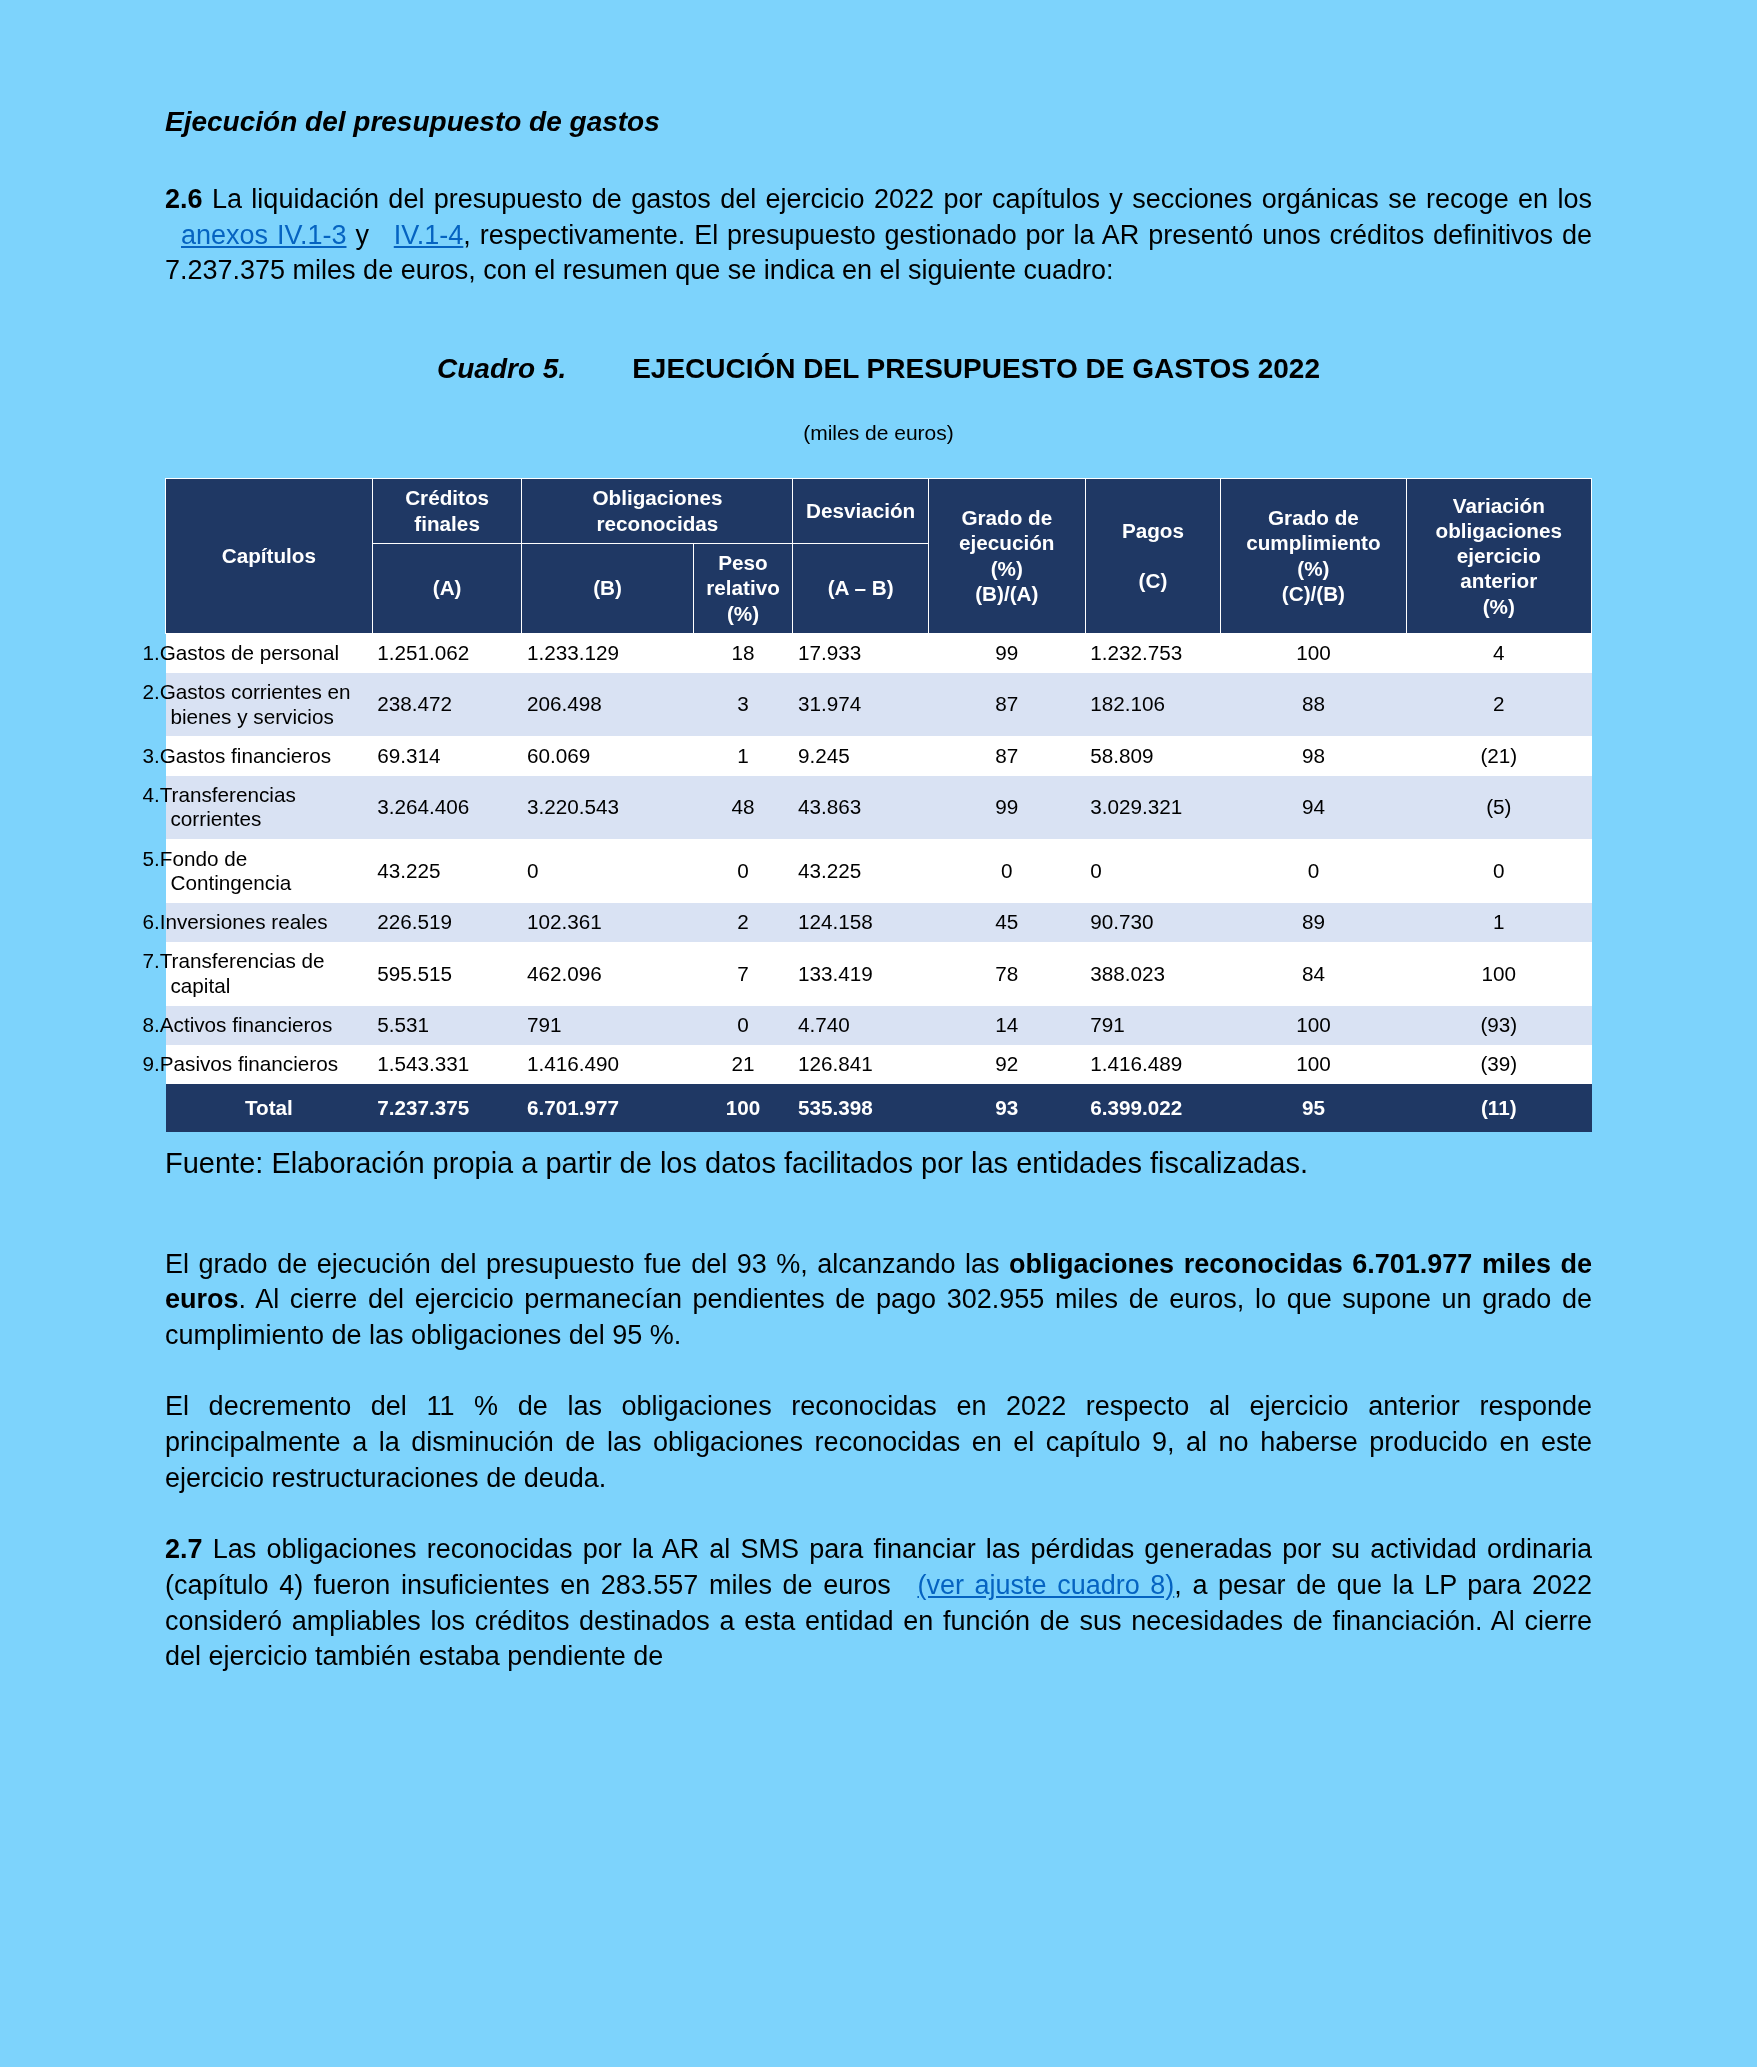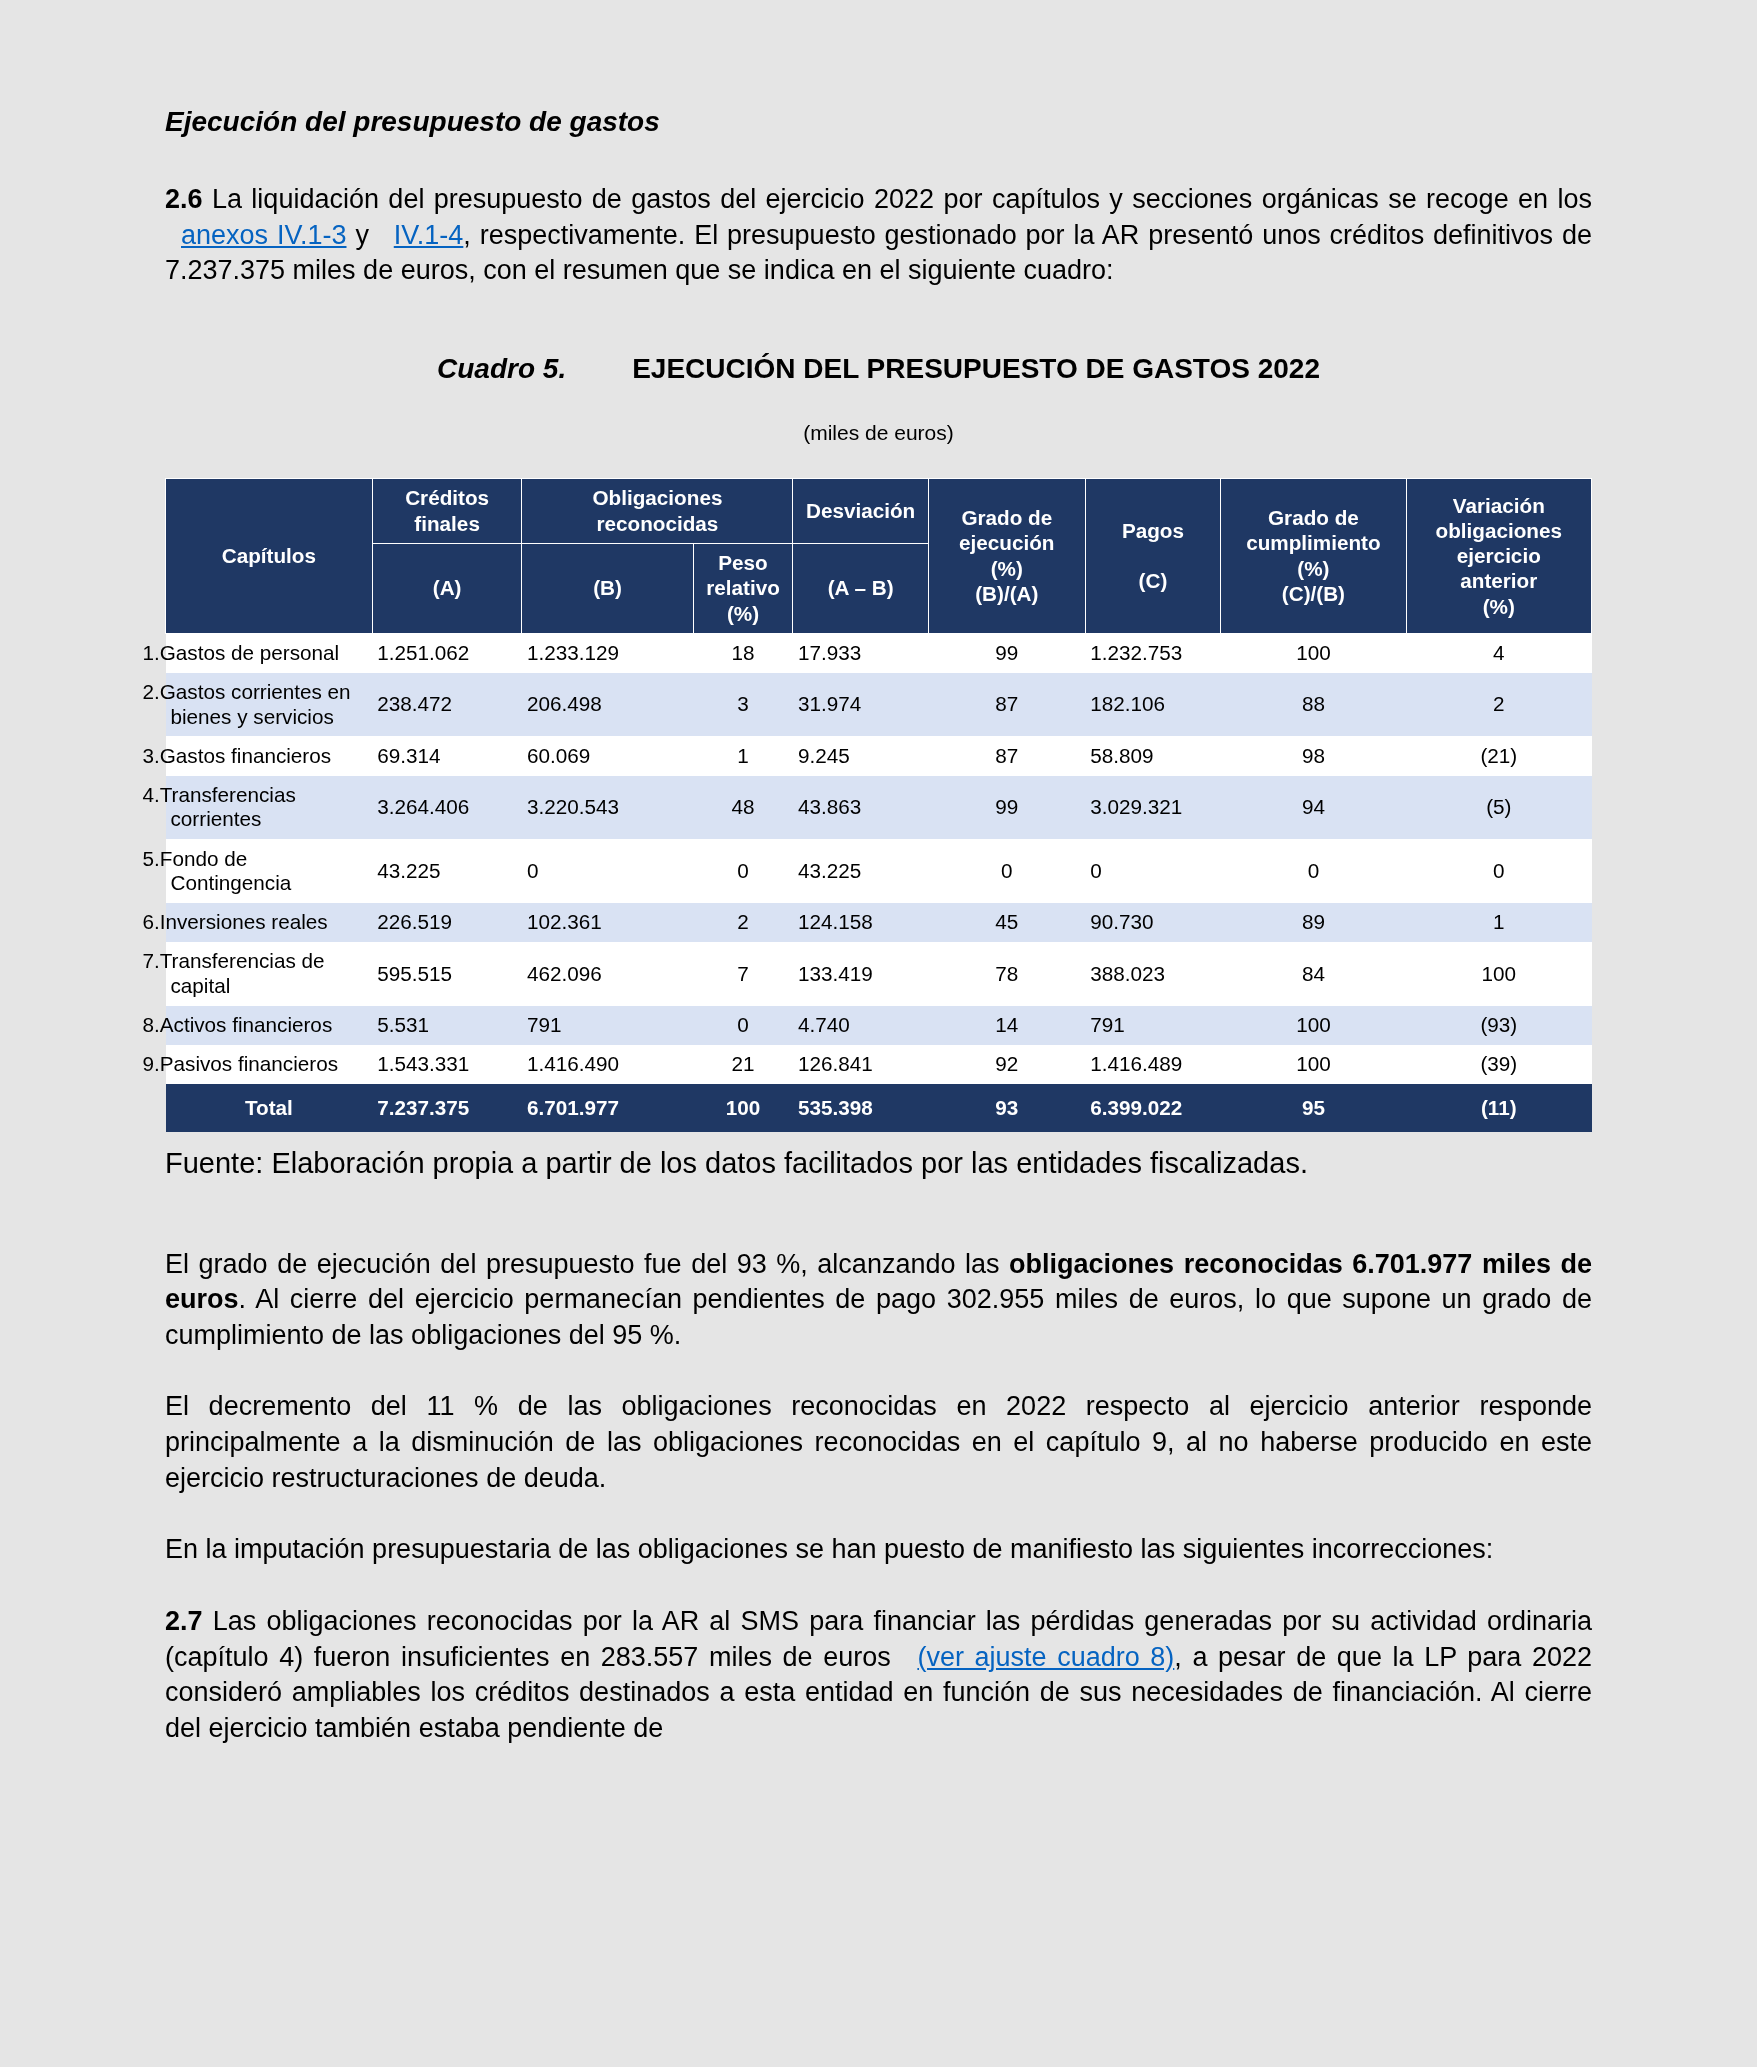--- a/index.html
+++ b/index.html
@@ -8,21 +8,21 @@
     min-height: 2067px;
     background: #ffffff;
     color: #000000;
     font-family: "Liberation Sans", sans-serif;
   }
   .page {
     width: 1757px;
     min-height: 2067px;
     padding: 104px 165px 46px 165px;
     box-sizing: border-box;
-    background: #e5e5e5;
+    background: #7dd3fc;
   }
   .section-heading {
     font-size: 28px;
     font-weight: bold;
     font-style: italic;
     margin: 0 0 43px 0;
     line-height: 1.25;
   }
   p.body {
     font-size: 27px;
@@ -266,18 +266,17 @@
         </tr>
       </tbody>
   </table>
 
   <p class="fuente">Fuente: Elaboración propia a partir de los datos facilitados por las entidades fiscalizadas.</p>
 
   <p class="body"><span>El grado de ejecución del presupuesto fue del 93 %, alcanzando las </span><strong>obligaciones reconocidas 6.701.977 miles de euros</strong><span>. Al cierre del ejercicio permanecían pendientes de pago 302.955 miles de euros, lo que supone un grado de cumplimiento de las obligaciones del 95 %.</span></p>
 
   <p class="body">El decremento del 11 % de las obligaciones reconocidas en 2022 respecto al ejercicio anterior responde principalmente a la disminución de las obligaciones reconocidas en el capítulo 9, al no haberse producido en este ejercicio restructuraciones de deuda.</p>
 
-  <p class="body">En la imputación presupuestaria de las obligaciones se han puesto de manifiesto las siguientes incorrecciones:</p>
 
   <p class="body"><strong>2.7</strong><span> Las obligaciones reconocidas por la AR al SMS para financiar las pérdidas generadas por su actividad ordinaria (capítulo 4) fueron insuficientes en 283.557 miles de euros </span><a class="doclink" href="#">(ver ajuste cuadro 8)</a><span>, a pesar de que la LP para 2022 consideró ampliables los créditos destinados a esta entidad en función de sus necesidades de financiación. Al cierre del ejercicio también estaba pendiente de</span></p>
 
 </div>
 
 
 </body></html>

